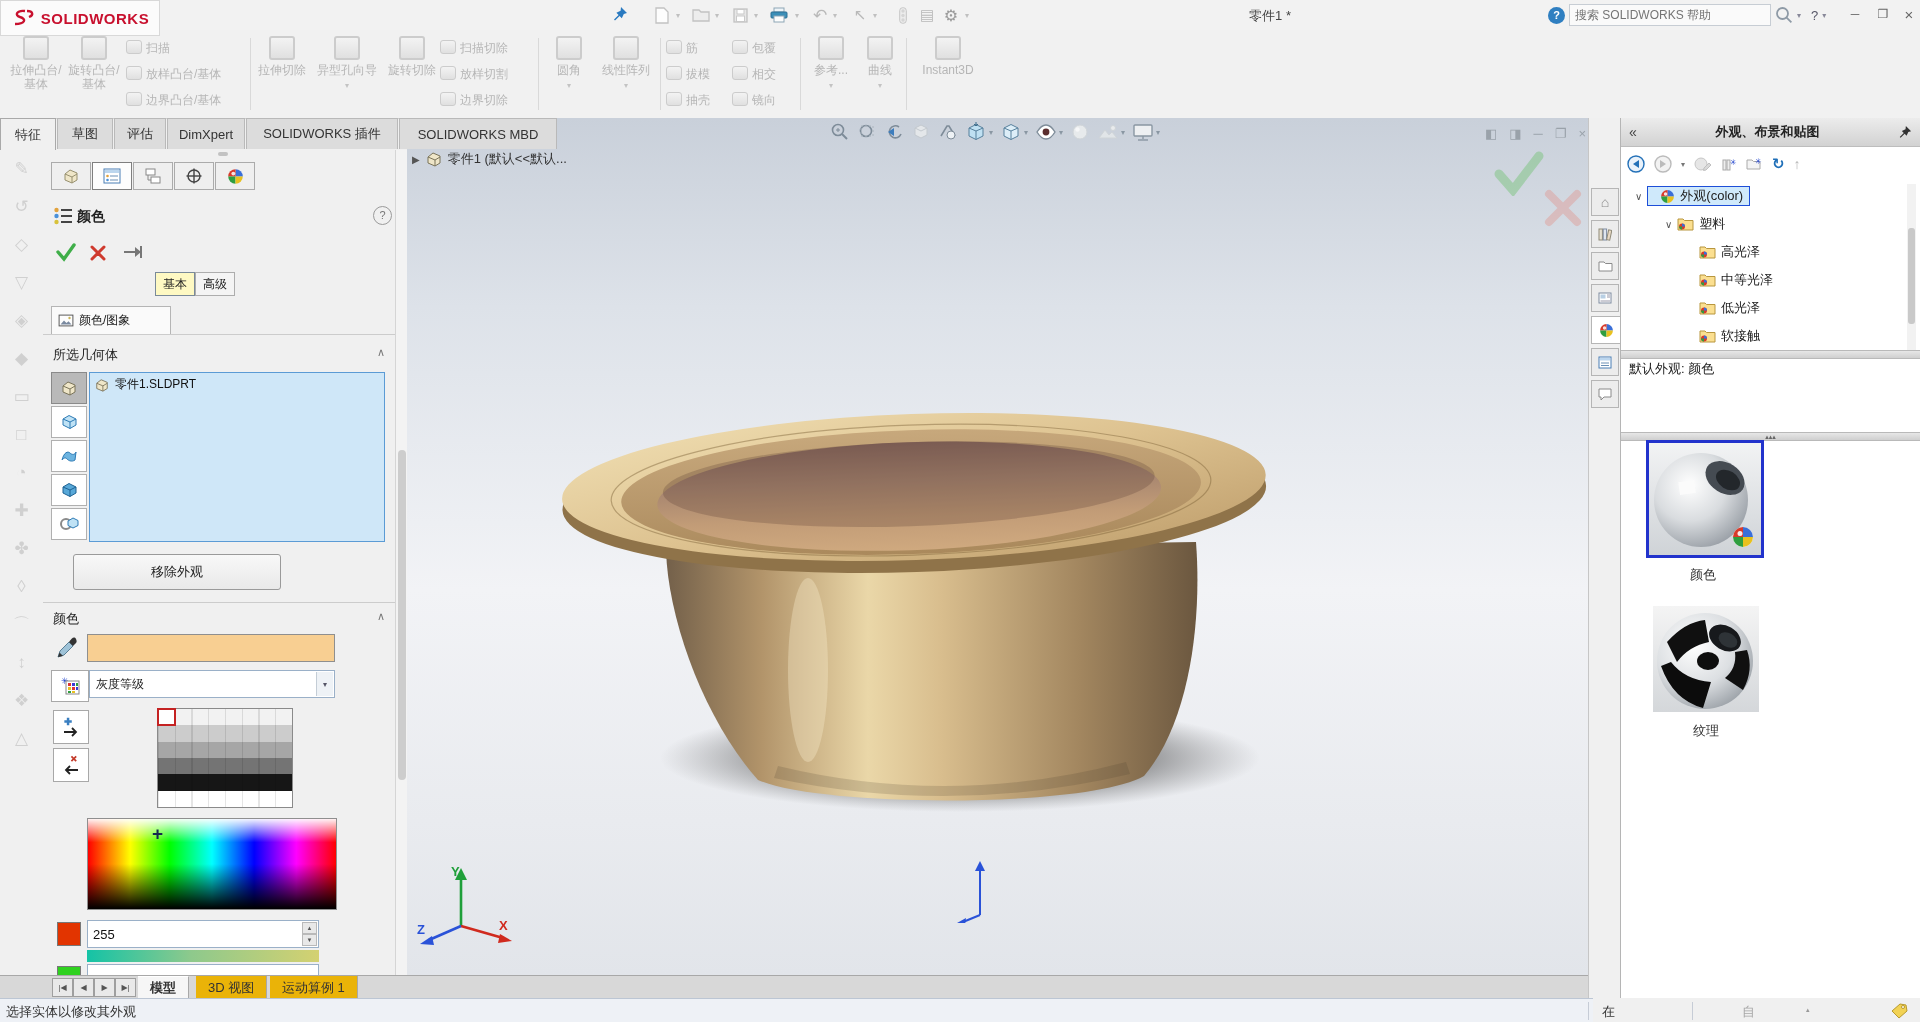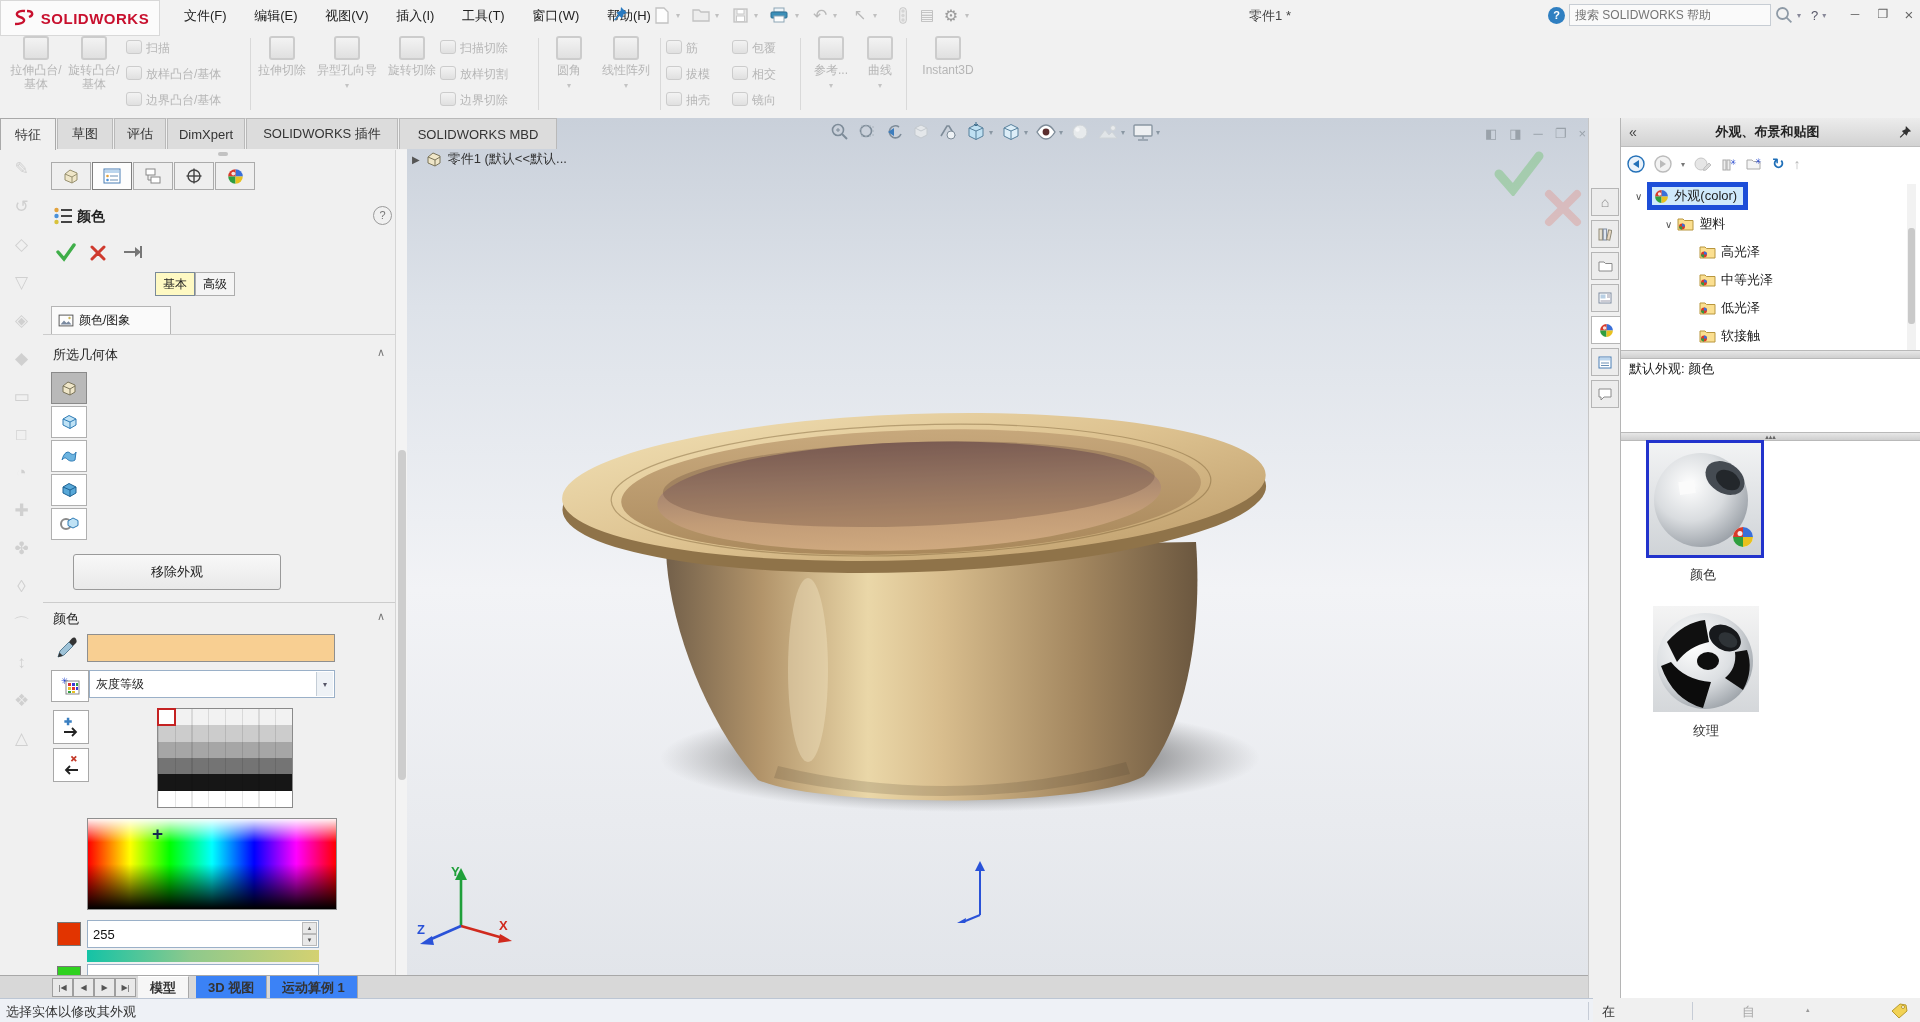--- a/index.html
+++ b/index.html
@@ -101,63 +101,54 @@
   #tp-strip{position:absolute;left:1588px;top:118px;width:32px;height:880px;background:#f0f0f0;border-left:1px solid #c6c6c6;}
   .tpstab{position:absolute;left:2px;width:28px;height:28px;box-sizing:border-box;border:1px solid #b5b5b5;background:#ececec;
     display:flex;align-items:center;justify-content:center;color:#8b8b8b;font-size:14px;}
   .tpstab.active{background:#ffffff;border-right:none;width:30px;}
   #taskpane{position:absolute;left:1620px;top:118px;width:300px;height:880px;background:#ffffff;border-left:1px solid #b5b5b5;box-sizing:border-box;}
   #tp-header{position:absolute;left:0;top:0;width:100%;height:28px;background:linear-gradient(#ececec,#d2d2d2);
     border-bottom:1px solid #bdbdbd;display:flex;align-items:center;}
   #tp-title{flex:1;text-align:center;font-weight:bold;font-size:13px;color:#222;}
   #tp-toolbar{position:absolute;left:6px;top:34px;display:flex;align-items:center;gap:9px;height:24px;}
   .tree-row{position:absolute;display:flex;align-items:center;gap:5px;font-size:13px;color:#222;height:24px;}
-  .tree-sel{background:#cfe9fb;border:5px solid #1d4ed8;padding:0 6px 0 2px;}
+  .tree-sel{background:#cfe9fb;border:1px solid #1d4ed8;padding:0 6px 0 12px;}
   .tp-split{position:absolute;left:0;width:100%;height:7px;background:linear-gradient(#e7e7e7,#cfcfcf);border-top:1px solid #b9b9b9;border-bottom:1px solid #b9b9b9;}
   #yellow-box{position:absolute;left:26px;top:266px;width:254px;height:40px;background:#feff9e;border:1px solid #98984f;
     display:flex;align-items:center;justify-content:center;font-size:13px;color:#222;}
   #tp-default{position:absolute;left:8px;top:242px;font-size:13px;color:#222;}
   .thumb-label{position:absolute;font-size:13px;color:#333;text-align:center;width:120px;}
   #thumb1{position:absolute;left:25px;top:322px;width:112px;height:112px;border:3px solid #2233cc;background:linear-gradient(#f2f3f4,#cfd3d7);}
   #thumb2{position:absolute;left:32px;top:488px;width:106px;height:106px;background:linear-gradient(#f4f4f4,#d4d7da);}
   #tp-scroll{position:absolute;right:4px;top:66px;width:9px;height:170px;background:#f2f2f2;}
   #tp-scroll .thumb{position:absolute;left:1px;top:44px;width:7px;height:96px;background:#c9c9c9;border-radius:3px;}
 
   
   #bottom-tabs{position:absolute;left:0;top:975px;width:1588px;height:23px;background:#d8d8d8;border-top:1px solid #a8a8a8;}
   .navbtn{position:absolute;top:2px;width:21px;height:19px;box-sizing:border-box;border:1px solid #9f9f9f;background:#e9e9e9;
     color:#555;font-size:8px;display:flex;align-items:center;justify-content:center;}
   .btab{position:absolute;top:0;height:23px;box-sizing:border-box;border-right:1px solid #a8a8a8;display:flex;align-items:center;
-    justify-content:center;font-size:13px;color:#333;padding:0 12px;background:#3b82f6;font-weight:bold;}
+    justify-content:center;font-size:13px;color:#333;padding:0 12px;background:#eab308;}
   .btab.active{background:#f6f6f6;border-top:1px solid #fff;font-weight:bold;}
   #statusbar{position:absolute;left:0;top:998px;width:1593px;height:24px;background:#eef1f6;border-top:1px solid #bcc6d4;}
   #statusbar .lt{position:absolute;left:6px;top:4px;font-size:13px;color:#333;}
   .st-sep{position:absolute;top:3px;width:1px;height:18px;background:#c6ccd6;}
 </style>
 </head>
 <body>
 
 <div id="app">
 
   <div id="menubar">
     <div id="logo">
       <svg width="26" height="20" viewBox="0 0 26 20">
         <path d="M4 16 C14 16 16 11 9 9 C3 7 6 2 14 3" fill="none" stroke="#c8102e" stroke-width="2.4"></path>
         <path d="M16 3 C22 3 23 7 18 9" fill="none" stroke="#c8102e" stroke-width="2.4"></path>
       </svg>
       <span class="lg-txt">SOLIDWORKS</span>
-    </div>
-    <div id="menus">
-      <span class="menu-item">文件(F)</span>
-      <span class="menu-item">编辑(E)</span>
-      <span class="menu-item">视图(V)</span>
-      <span class="menu-item">插入(I)</span>
-      <span class="menu-item">工具(T)</span>
-      <span class="menu-item">窗口(W)</span>
-      <span class="menu-item">帮助(H)</span>
     </div>
     <svg class="abs" style="left:612px;top:6px" width="16" height="16" viewBox="0 0 16 16">
       <path d="M9 1l6 6-3.2 1-2 4.2-2.2-2.2-4.6 4.6-1-1 4.6-4.6L4.4 6.8 8.6 4.8z" fill="#2a7ac0"></path>
     </svg>
 
     <span class="qat-ic" style="left:652px">
       <svg width="14" height="17" viewBox="0 0 14 17">
           <path d="M1 1h8l4 4v11H1z" fill="#fdfdfd" stroke="#c2c2c2" stroke-width="1.3"></path>
         </svg>
       </span>
@@ -391,20 +382,29 @@
           <path d="M2 5l7 3 6-3M9 8v6.5" fill="none" stroke="#1f6394"></path>
         </svg>
       </div>
     <div class="filterbtn" style="top:358px">
       <svg width="19" height="16" viewBox="0 0 19 16">
           <circle cx="6" cy="8" r="5" fill="none" stroke="#8a8a8a" stroke-width="2"></circle>
           <path d="M8 5l5-3 5 2.5v5L13 12 8 9.5z" fill="#bfe2f5" stroke="#2e7bb5"></path>
         </svg>
       </div>
 
+    <div id="sel-list">
+      <div style="display:flex;align-items:center;gap:5px;padding:3px 4px;">
+        <svg width="16" height="14" viewBox="0 0 18 16">
+            <path d="M3 6l5-4 7 3v7l-5 3-7-3z" fill="#efe6c8" stroke="#7a745a"></path>
+            <path d="M3 6l7 3 5-3M10 9v6" fill="none" stroke="#7a745a"></path>
+          </svg>
+        <span style="font-size:12px;color:#111">零件1.SLDPRT</span>
+      </div>
+    </div>
 
     <div id="remove-btn">移除外观</div>
     <div class="hsep" style="top:452px;left:0;width:364px"></div>
 
     <div class="sec-h" style="top:460px">颜色</div>
     <span class="chev" style="left:334px;top:460px">∧</span>
 
     <svg class="abs" style="left:12px;top:484px" width="26" height="26" viewBox="0 0 26 26">
       <path d="M3 23l2-6 9-9 4 4-9 9z" fill="#9fc3d8" stroke="#5a7f95"></path>
         <path d="M14 8l4 4 3-3c1.5-1.5 0-5-1.5-5.5S16 5 14 8z" fill="#333"></path>

